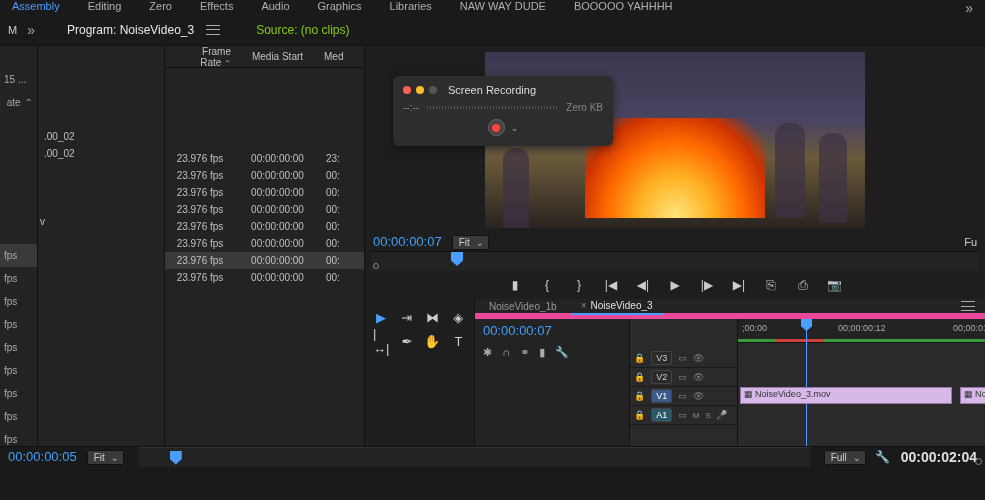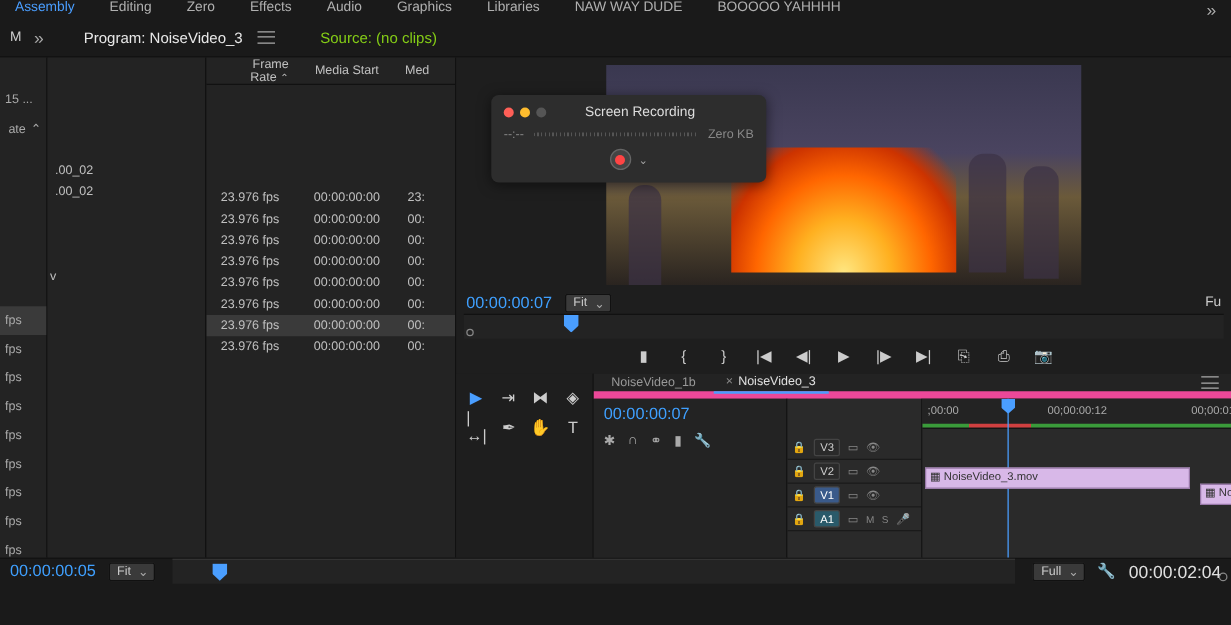--- a/index.html
+++ b/index.html
@@ -35,21 +35,21 @@
 .data-row .fr2{width:70px;text-align:center}
 .data-row .ms2{width:85px;text-align:center}
 .data-row .me2{width:40px;text-align:left;padding-left:6px}
 .right{flex:1;display:flex;flex-direction:column;background:#1e1e1e;position:relative}
 .preview{margin:6px 120px 4px 120px;height:176px;background:linear-gradient(180deg,#3a3850 0%,#4a4460 40%,#6b5a3a 60%,#2a2420 100%);position:relative;overflow:hidden}
 .fire{position:absolute;bottom:10px;left:50%;transform:translateX(-50%);width:180px;height:100px;background:radial-gradient(ellipse at center bottom,#ffe680 0%,#ffb020 30%,#ff6600 55%,#cc3300 75%,transparent 90%)}
 .person{position:absolute;width:26px;height:80px;background:rgba(60,50,70,.7);border-radius:12px 12px 0 0}
 .screen-rec{position:absolute;top:30px;left:28px;width:220px;height:70px;background:#2d2d2d;border-radius:6px;padding:8px 10px;box-shadow:0 2px 10px rgba(0,0,0,.5);z-index:10}
 .sr-top{display:flex;align-items:center;gap:5px}
 .sr-dot{width:8px;height:8px;border-radius:50%}
-.sr-title{margin-left:26px;color:#ddd;font-size:11px}
+.sr-title{margin-left:6px;color:#ddd;font-size:11px}
 .sr-mid{display:flex;align-items:center;gap:8px;margin-top:6px;font-size:10px;color:#888}
 .sr-bar{flex:1;height:3px;background:repeating-linear-gradient(90deg,#555 0,#555 1px,transparent 1px,transparent 3px);border-radius:2px}
 .sr-bottom{display:flex;justify-content:center;margin-top:6px;align-items:center;gap:6px}
 .rec-btn{width:17px;height:17px;border-radius:50%;background:#444;border:1px solid #666;display:flex;align-items:center;justify-content:center}
 .rec-inner{width:8px;height:8px;border-radius:50%;background:#ff4444}
 .sr-chev{color:#aaa;font-size:9px}
 .tc-row{display:flex;align-items:center;padding:2px 8px;gap:10px}
 .tc{color:#3fa0ff;font-size:13px;font-weight:500}
 .fit-select{background:#3a3a3a;border:1px solid #111;color:#ccc;padding:1px 18px 1px 6px;font-size:10px;position:relative;border-radius:2px}
 .fit-wrap{position:relative;display:inline-block}
@@ -324,32 +324,32 @@
             </div>
           </div>
           <div class="timeline">
             <div class="tl-ruler">
               <span class="tl-tick" style="left:4px">;00:00</span>
               <span class="tl-tick" style="left:100px">00;00:00:12</span>
               <span class="tl-tick" style="left:215px">00;00:01:00</span>
               <div class="tl-colorbar"></div>
             </div>
             <div class="tl-playhead" style="left:68px"></div>
-            <div class="clip-bar" style="top:55px;left:2px;width:212px">▦ <span>NoiseVideo_3.mov</span></div>
+            <div class="clip-bar" style="top:68px;left:2px;width:212px">▦ <span>NoiseVideo_3.mov</span></div>
             <div class="clip-bar" style="top:68px;left:222px;width:80px">▦ <span>NoiseVic</span></div>
           </div>
         </div>
       </div>
     </div>
   </div>
 </div>
 
 <div class="footer">
   <span class="footer-tc">00:00:00:05</span>
   <div class="fit-wrap"><span class="fit-select">Fit</span></div>
   <div class="footer-ruler">
     <div class="playhead" style="left:32px;top:3px"></div>
   </div>
   <div class="fit-wrap footer-select"><span class="fit-select">Full</span></div>
   <span style="color:#ccc;font-size:12px">🔧</span>
-  <span style="color:#e0e0e0;font-size:14px;font-weight:400">00:00:02:04</span>
+  <span style="color:#e0e0e0;font-size:14px;font-weight:700">00:00:02:04</span>
 </div>
 <div class="end-dot"></div>
 
 </body></html>

